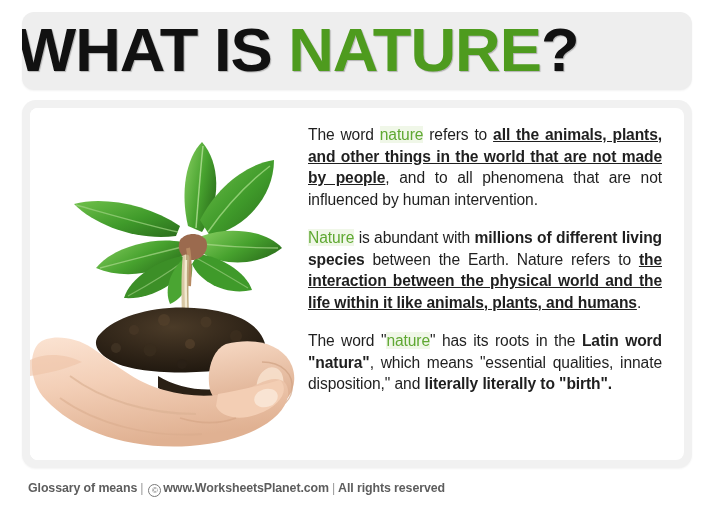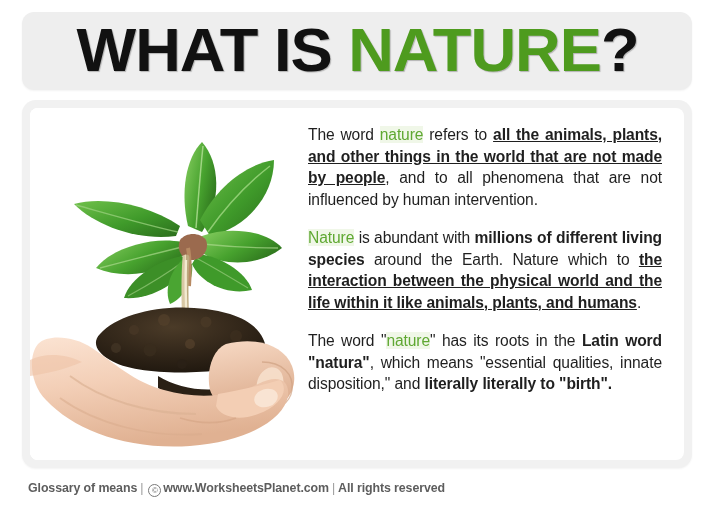--- a/index.html
+++ b/index.html
@@ -25,21 +25,20 @@
     position: absolute;
     left: 22px;
     top: 12px;
     width: 670px;
     height: 78px;
     background: #eeeeee;
     border-radius: 12px;
     box-shadow: 0 1px 2px rgba(0,0,0,0.05);
     display: flex;
     align-items: center;
-    justify-content: center;
     overflow: hidden;
   }
   .title {
     font-family: "Liberation Sans Narrow", "Liberation Sans", sans-serif;
     font-weight: bold;
     font-size: 62px;
     line-height: 62px;
     letter-spacing: -1px;
     white-space: nowrap;
     transform: scaleX(1.02);
@@ -274,21 +273,21 @@
 
             <path d="M0 252 C16 244 36 246 52 254 C34 262 14 266 0 268 Z" fill="#eec3a6" opacity="0.6"></path>
           </g>
         </svg>
       </div>
 
       <div class="text-col">
 
         <p class="para"><span>The word </span><span class="kw">nature</span><span> refers to </span><span class="bu">all the animals, plants, and other things in the world that are not made by people</span><span>, and to all phenomena that are not influenced by human intervention.</span></p>
 
-        <p class="para"><span class="kw">Nature</span><span> is abundant with </span><span class="b">millions of different living species</span><span> around the Earth. Nature which to </span><span class="bu">the interaction between the physical world and the life within it like animals, plants, and humans</span><span>.</span></p>
+        <p class="para"><span class="kw">Nature</span><span> is abundant with </span><span class="b">millions of different living species</span><span> between the Earth. Nature refers to </span><span class="bu">the interaction between the physical world and the life within it like animals, plants, and humans</span><span>.</span></p>
 
         <p class="para"><span>The word "</span><span class="kw">nature</span><span>" has its roots in the </span><span class="b">Latin word "natura"</span><span>, which means "essential qualities, innate disposition," and </span><span class="b">literally literally to </span><span class="b">"</span><span class="b i">birth</span><span class="b">".</span></p>
 
       </div>
     </div>
   </div>
 
   <div class="footer">
     <div class="footer-text"><span>Glossary of means</span><span class="sep">|</span><span class="copy-icon">©</span><span>www.WorksheetsPlanet.com</span><span class="sep">|</span><span>All rights reserved</span></div>
 

